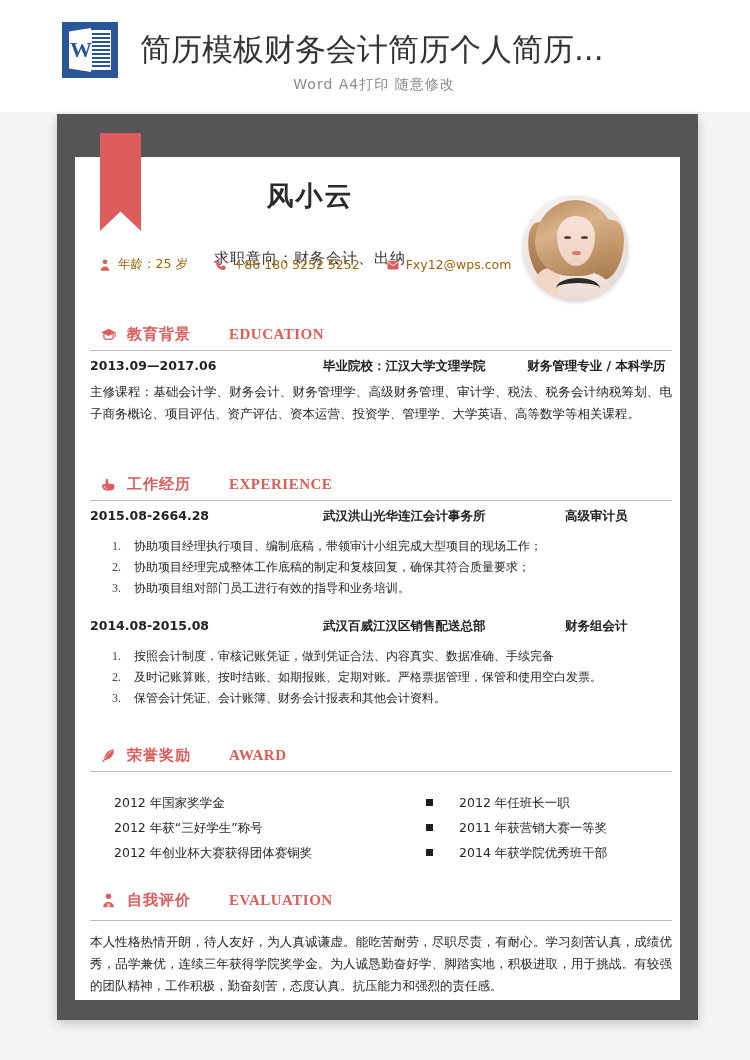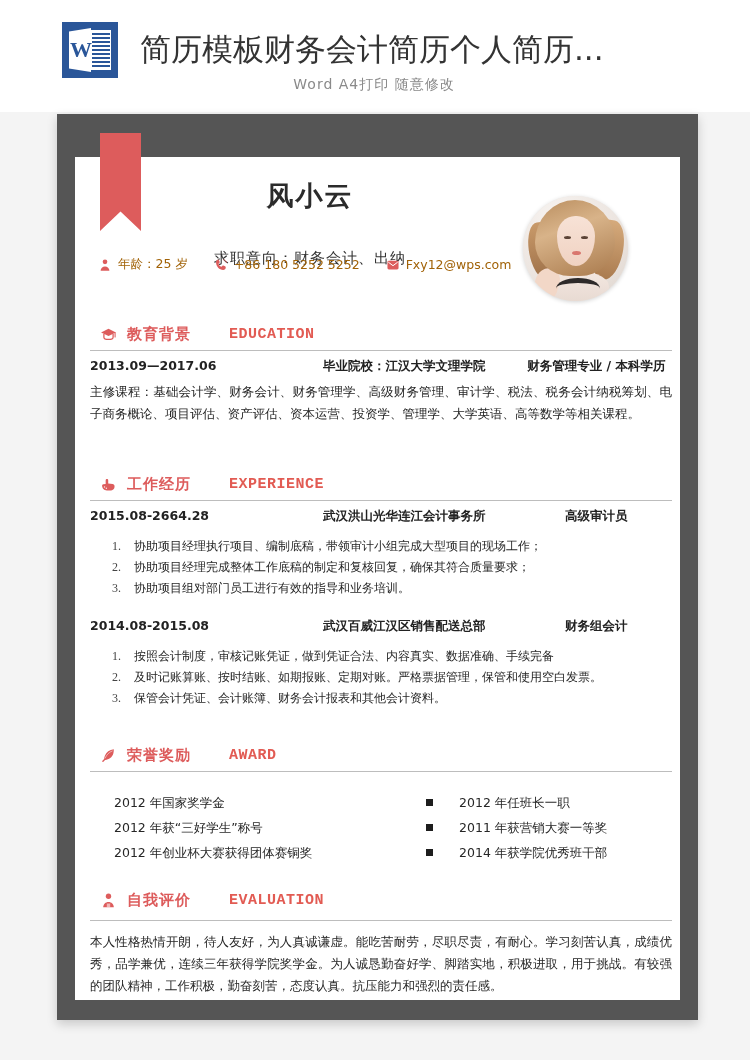--- a/index.html
+++ b/index.html
@@ -266,21 +266,21 @@
     color: #dd5c5c;
     letter-spacing: 1px;
     font-family: "DejaVu Sans", sans-serif;
   }
   .sec-en {
     margin-left: 38px;
     font-size: 15px;
     font-weight: bold;
     color: #e25b53;
     letter-spacing: 0.5px;
-    font-family: Liberation Mono, monospace;
+    font-family: Liberation Serif, serif;
   }
   .divider {
     position: absolute;
     left: 90px;
     width: 582px;
     height: 1px;
     background: #bdbdbd;
   }
 
   

